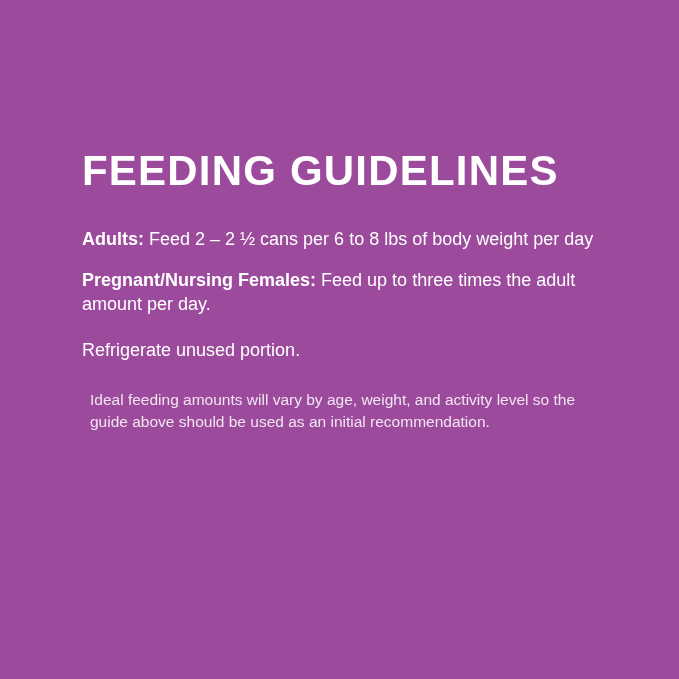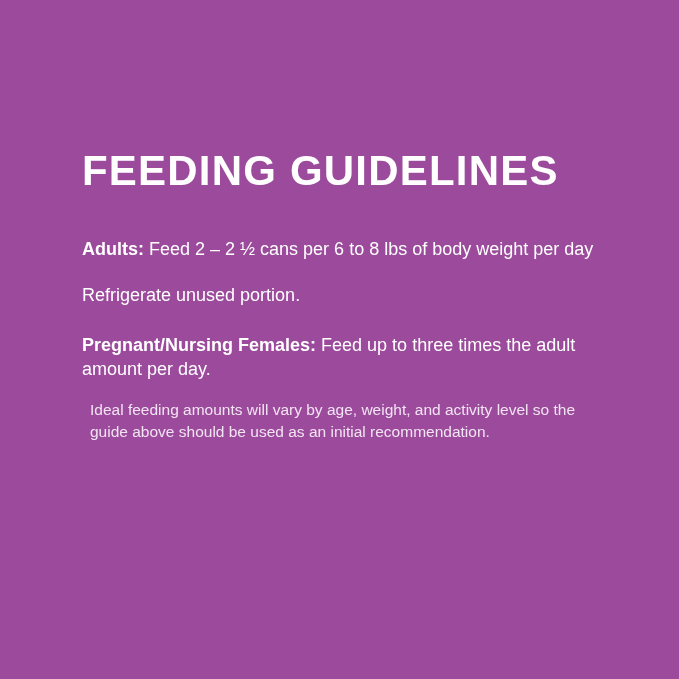--- a/index.html
+++ b/index.html
@@ -20,21 +20,21 @@
     background: #9c4b9c;
     box-sizing: border-box;
     padding: 148px 80px 0 82px;
   }
   .title {
     color: #ffffff;
     font-size: 42px;
     font-weight: bold;
     letter-spacing: 1.2px;
     line-height: 1.1;
-    margin: 0 0 44px 0;
+    margin: 0 0 34px 0;
     white-space: nowrap;
   }
   .para {
     color: #ffffff;
     font-size: 18px;
     line-height: 1.33;
     margin: 0 0 17px 0;
     max-width: 530px;
   }
   .para .lead {
@@ -57,21 +57,21 @@
 
 <div class="panel">
 
   <h1 class="title">FEEDING GUIDELINES</h1>
 
   <p class="para">
     <span class="lead">Adults:</span><span> Feed 2 – 2 ½ cans per 6 to 8 lbs of body weight per day</span>
   </p>
 
 
-  <p class="para plain">Refrigerate unused portion.</p>
-
   <p class="para">
     <span class="lead">Pregnant/Nursing Females:</span><span> Feed up to three times the adult amount per day.</span>
   </p>
+
+  <p class="para plain">Refrigerate unused portion.</p>
 
   <p class="fineprint">Ideal feeding amounts will vary by age, weight, and activity level so the guide above should be used as an initial recommendation.</p>
 
 </div>
 
 </body></html>

